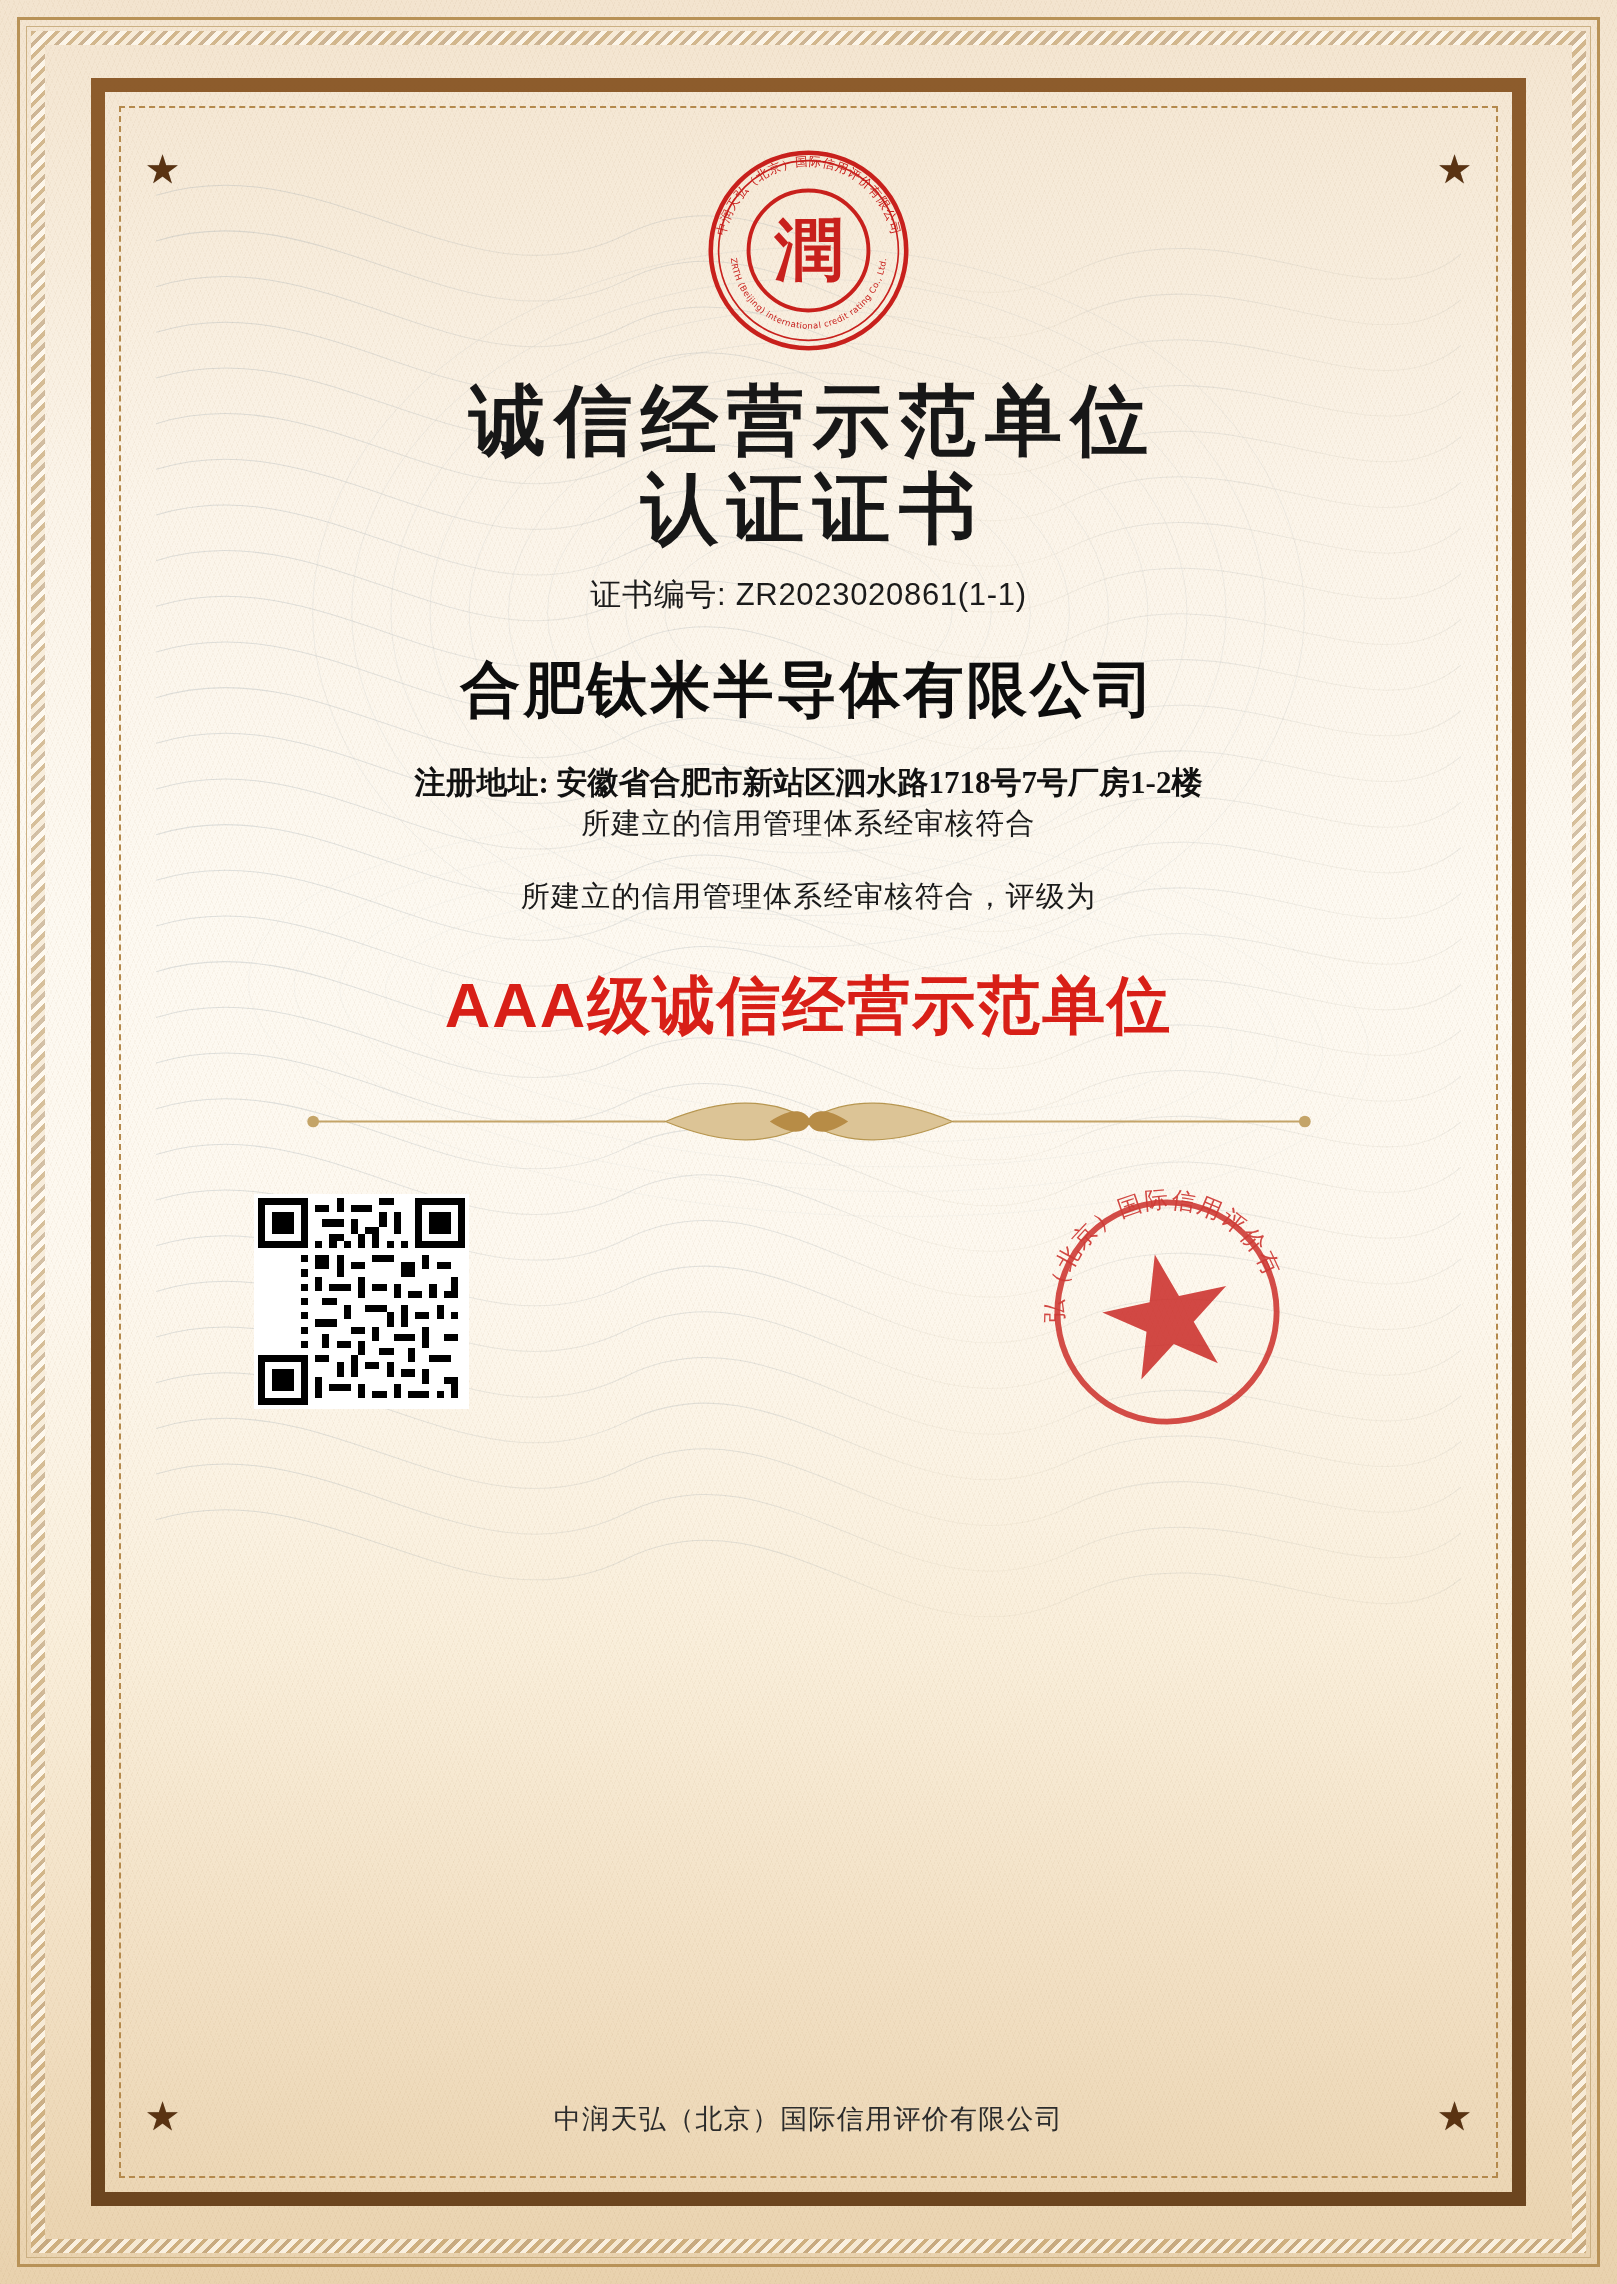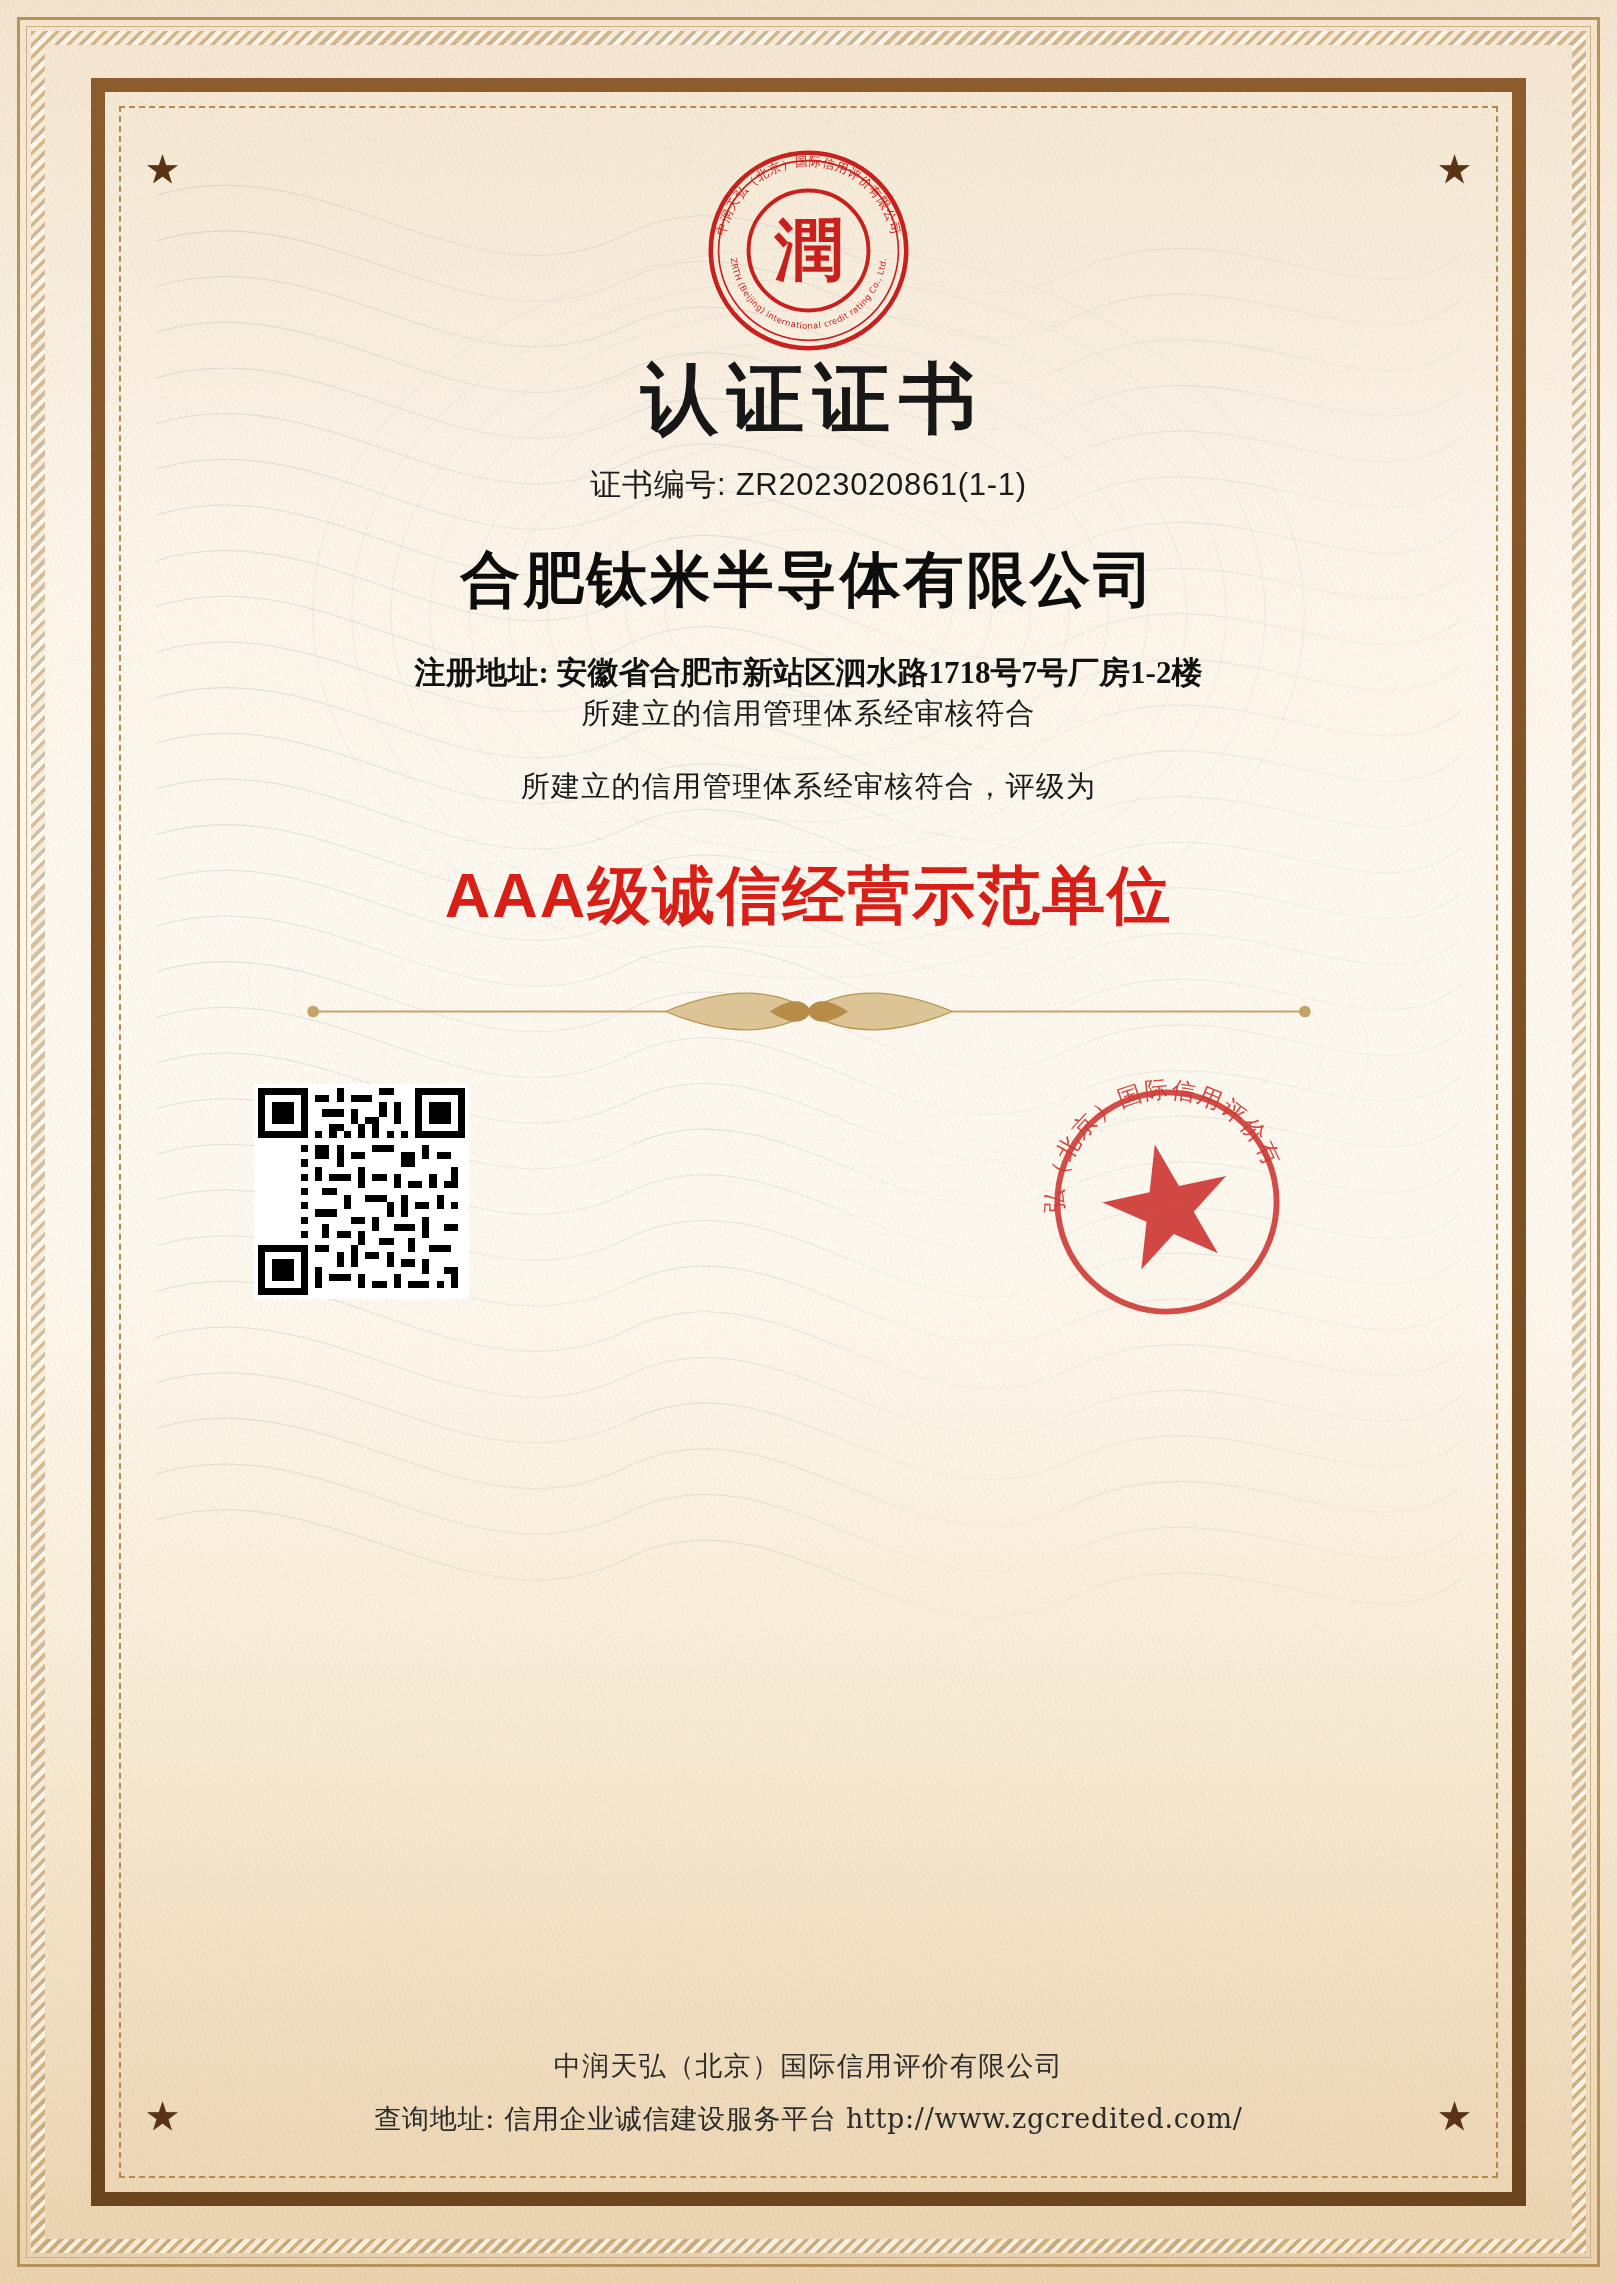--- a/index.html
+++ b/index.html
@@ -387,20 +387,21 @@
         <text font-family="'DejaVu Sans', sans-serif" font-size="19" fill="#c8201c" letter-spacing="1.2">
           <textPath href="#arcTop" startOffset="50%" text-anchor="middle">中润天弘（北京）国际信用评价有限公司</textPath>
         </text>
         <text font-family="'DejaVu Sans', sans-serif" font-size="13" fill="#c8201c" letter-spacing="0.6">
           <textPath href="#arcBot" startOffset="50%" text-anchor="middle">ZRTH (Beijing) international credit rating Co., Ltd.</textPath>
         </text>
         <text x="165" y="200" text-anchor="middle" font-family="'DejaVu Serif', serif" font-size="104" font-weight="bold" fill="#c8201c">潤</text>
       </svg>
     </div>
 
+    <div class="title-main">诚信经营示范单位</div>
     <div class="title-sub">认证证书</div>
 
     <div class="cert-no">证书编号: ZR2023020861(1-1)</div>
 
     <div class="company-name">合肥钛米半导体有限公司</div>
 
     <div class="company-address">注册地址: 安徽省合肥市新站区泗水路1718号7号厂房1-2楼</div>
 
     <div class="body-line first">所建立的信用管理体系经审核符合</div>
     <div class="body-line second">所建立的信用管理体系经审核符合，评级为</div>
@@ -540,18 +541,17 @@
               <textPath href="#stampArc" startOffset="50%" text-anchor="middle">中润天弘（北京）国际信用评价有限公司</textPath>
             </text>
             <path d="M210 120 L233 190 L307 190 L247 233 L270 303 L210 260 L150 303 L173 233 L113 190 L187 190 Z" fill="#c8201c" opacity="0.92"></path>
           </g>
         </svg>
       </div>
     </div>
 
     <div class="footer">
       <div class="footer-line1">中润天弘（北京）国际信用评价有限公司</div>
-      <div class="footer-line2">查询地址: 信用企业诚信建设服务平台  http://www.zgcredited.com/</div>
     </div>
 
   </div>
 </div>
 
 
 </body></html>

